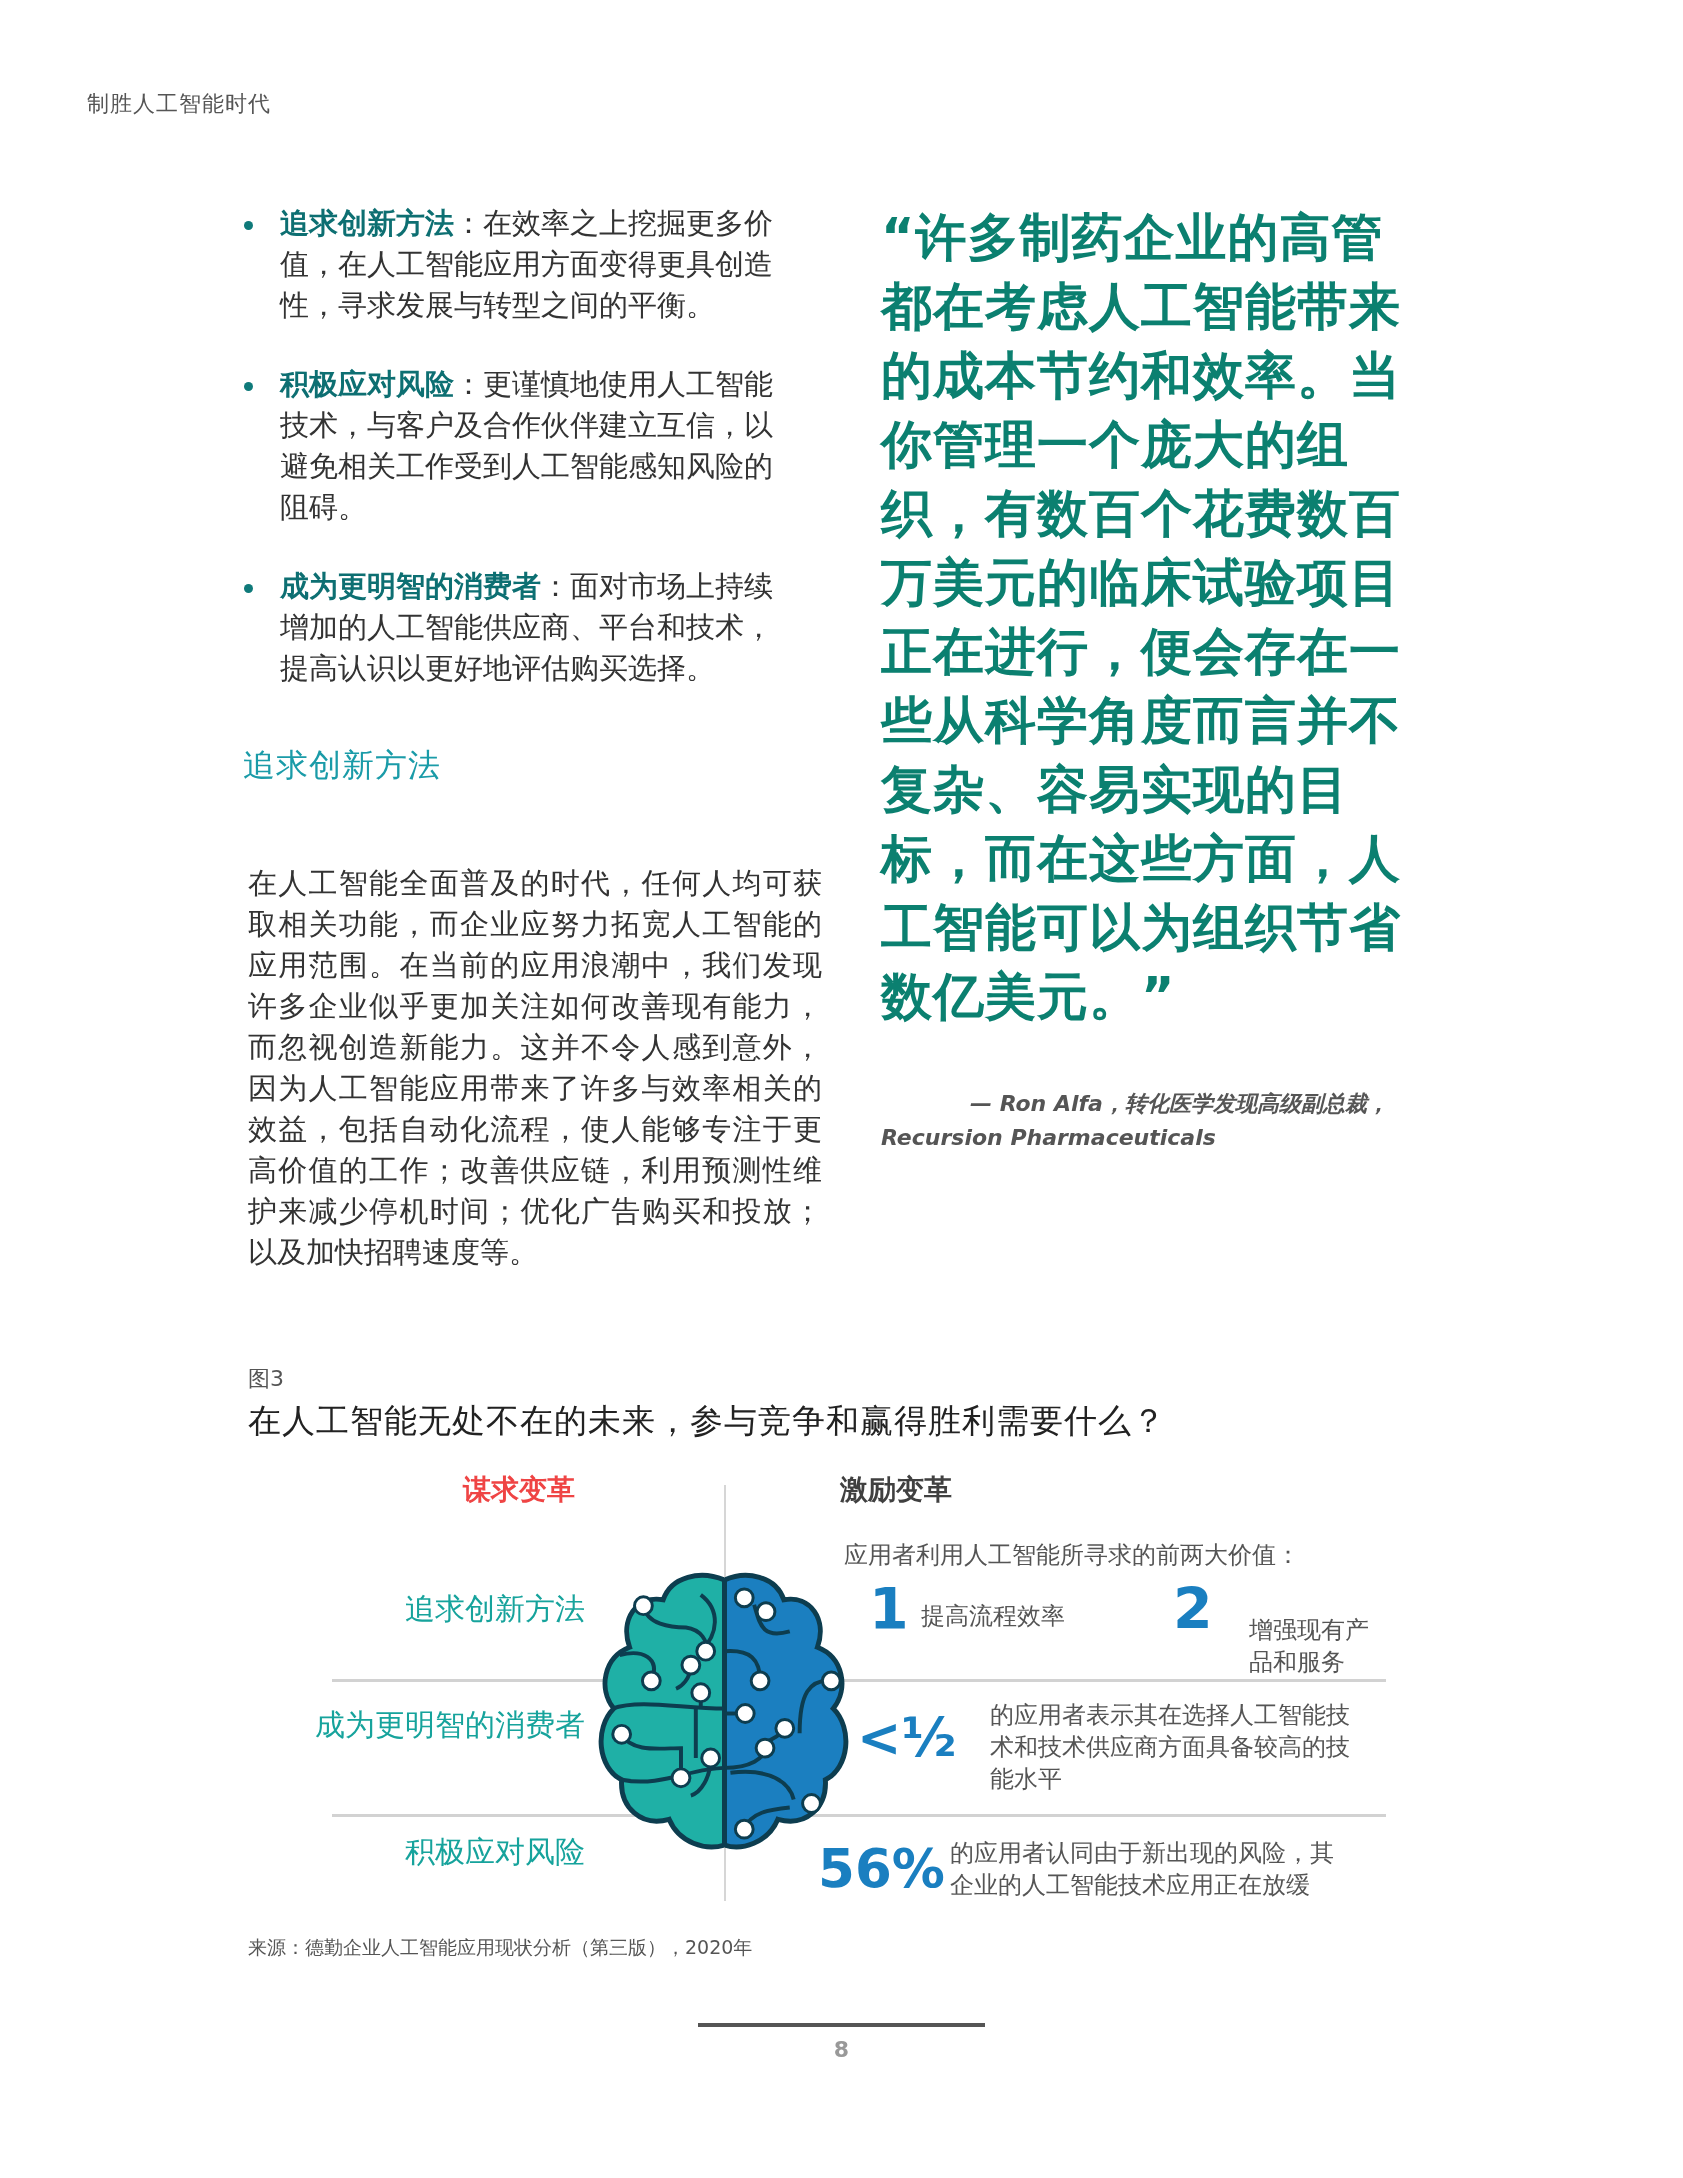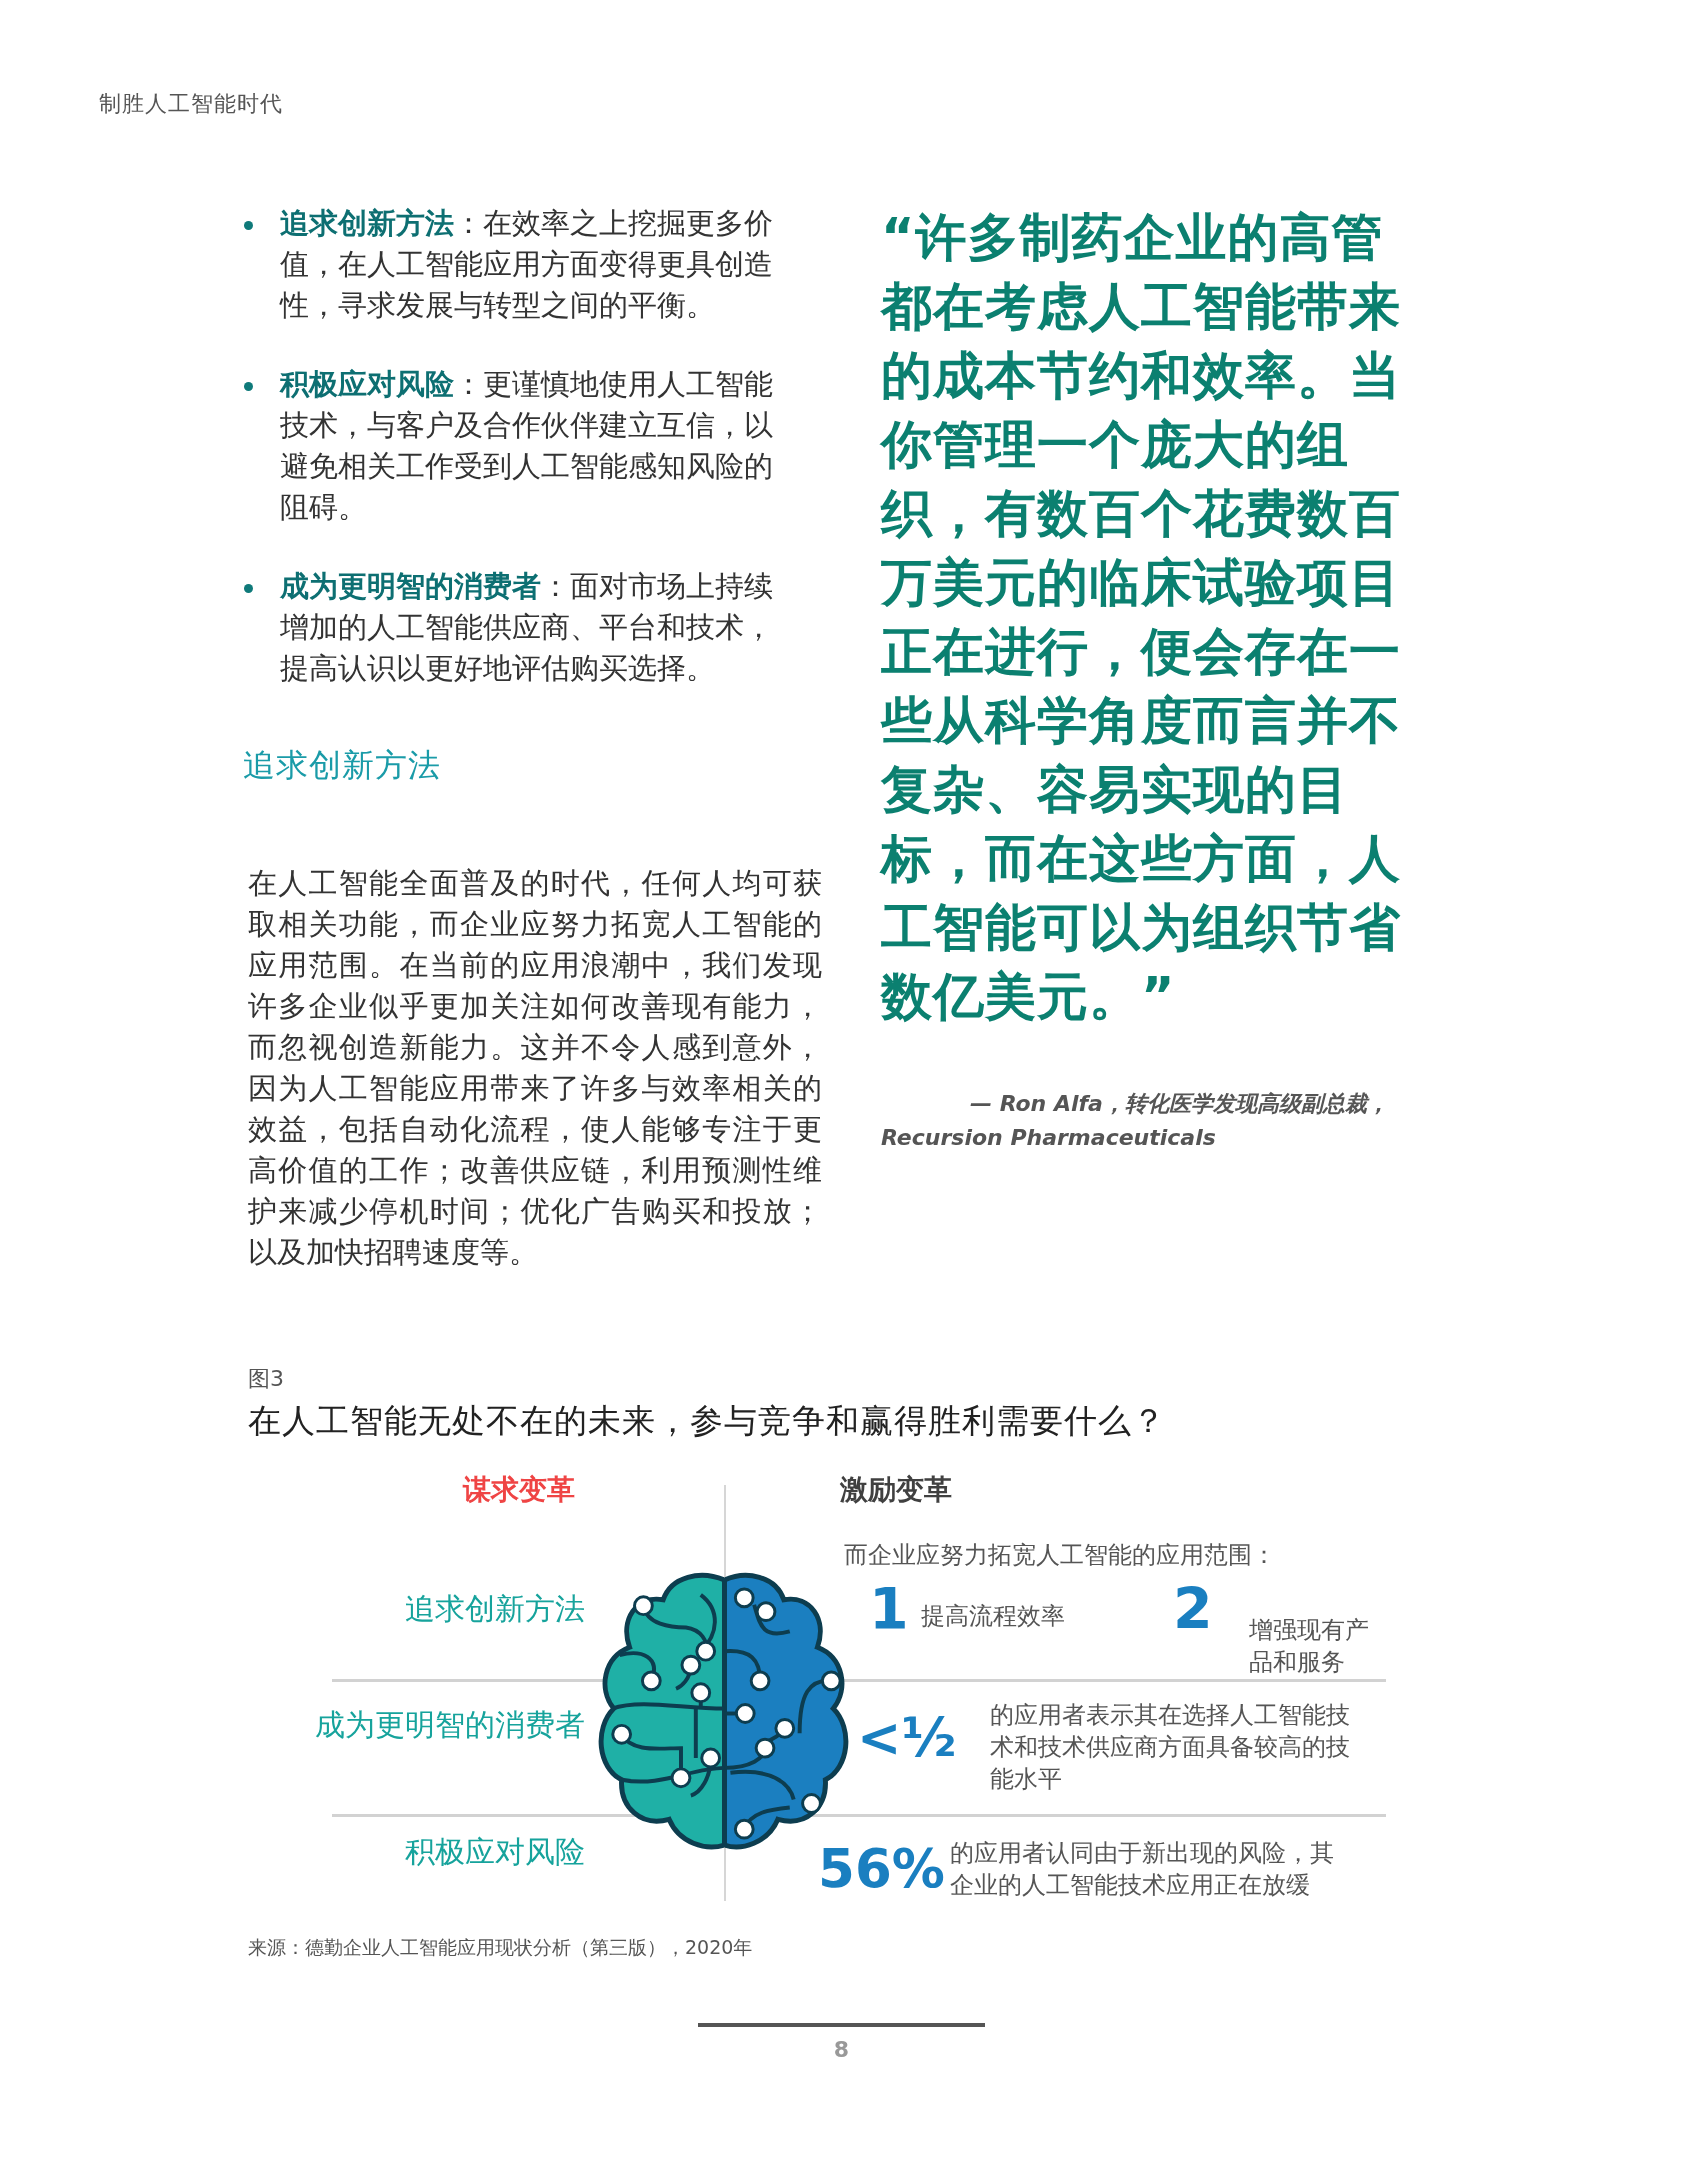--- a/index.html
+++ b/index.html
@@ -1,19 +1,19 @@
 <!DOCTYPE html>
 <html><head>
 <meta charset="utf-8">
 <style>
   html, body { margin: 0; padding: 0; background: #ffffff; }
   body { width: 1683px; height: 2178px; position: relative; overflow: hidden;
          font-family: "DejaVu Sans", "Liberation Sans", sans-serif; color: #333; }
   .abs { position: absolute; }
-  .running-header { left: 99px; top: 89px; font-size: 22px; color: #555; letter-spacing: 1px; }
+  .running-header { left: 87px; top: 89px; font-size: 22px; color: #555; letter-spacing: 1px; }
 
   .bullets { left: 238px; top: 203px; width: 554px; }
   .bullet { position: relative; padding-left: 42px; font-size: 29px; line-height: 41px; color: #333; margin-bottom: 38px; }
   .bullet .dot { position: absolute; left: 6px; top: 18px; width: 9px; height: 9px; border-radius: 50%; background: #0f7a7a; }
   .bullet .term { color: #0d6f72; font-weight: bold; }
 
   .section-heading { left: 243px; top: 744px; font-size: 32px; color: #1a9ba8; letter-spacing: 1px; }
 
   .body-text { left: 248px; top: 863px; width: 574px; font-size: 29px; line-height: 41px; color: #333; text-align: justify; }
 
@@ -134,21 +134,21 @@
     <circle cx="170" cy="112" r="9"></circle>
     <circle cx="242" cy="112" r="9"></circle>
     <circle cx="155" cy="145" r="9"></circle>
     <circle cx="195" cy="160" r="9"></circle>
     <circle cx="175" cy="180" r="9"></circle>
     <circle cx="222" cy="236" r="9"></circle>
     <circle cx="154" cy="262" r="9"></circle>
   </g>
 </svg>
 
-<div class="abs values-intro">而企业应努力拓宽人工智能的应用范围：</div>
+<div class="abs values-intro">应用者利用人工智能所寻求的前两大价值：</div>
 
 <div class="abs big-num" style="left:869px; top:1580px; font-size:57px; line-height:59px;">1</div>
 <div class="abs stat-text" style="left:921px; top:1600px;">提高流程效率</div>
 
 <div class="abs big-num" style="left:1173px; top:1580px; font-size:57px; line-height:59px;">2</div>
 <div class="abs stat-text" style="left:1249px; top:1614px; width:129px;">增强现有产品和服务</div>
 
 <div class="abs big-num" style="left:857px; top:1708px; font-size:53px; line-height:59px;">&lt;½</div>
 <div class="abs stat-text" style="left:990px; top:1699px; width:376px;">的应用者表示其在选择人工智能技术和技术供应商方面具备较高的技能水平</div>
 

